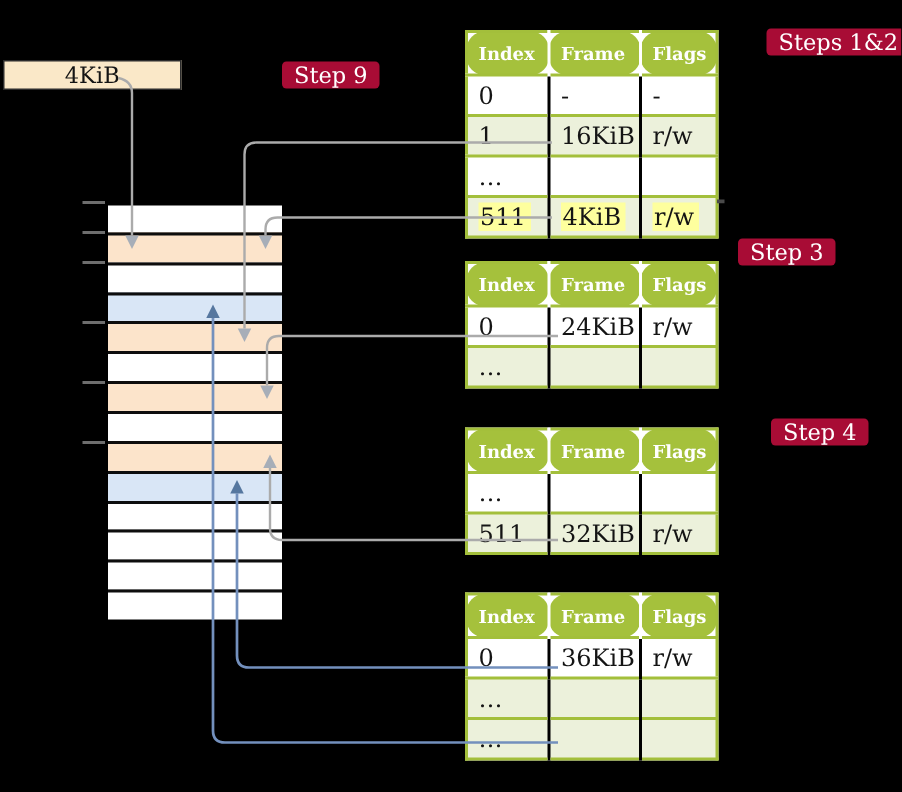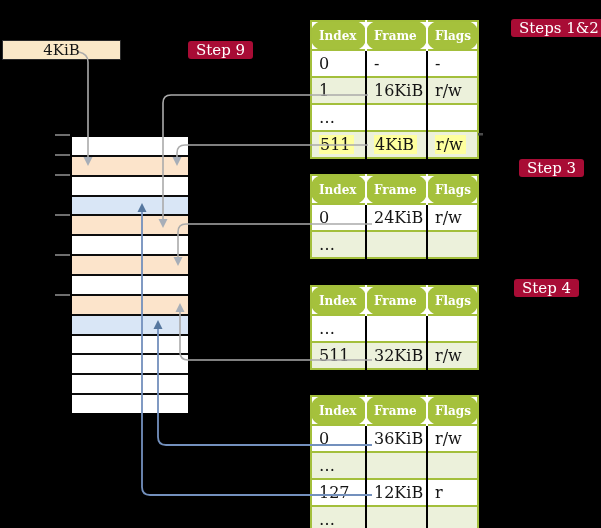--- a/index.html
+++ b/index.html
@@ -48,21 +48,21 @@
 <body>
 
 <div class="canvas">
 
   <div class="framebox">
     <span>4KiB</span>
   </div>
 
   <div class="badge" style="left:188px;top:41px">Step 9</div>
   <div class="badge" style="left:511px;top:19px">Steps 1&amp;2</div>
-  <div class="badge" style="left:519px;top:159px">Step 3</div>
+  <div class="badge" style="left:492px;top:159px">Step 3</div>
   <div class="badge" style="left:514px;top:279px">Step 4</div>
 
   <div class="stack">
     <div class="mrow w"></div>
     <div class="mrow p"></div>
     <div class="mrow w"></div>
     <div class="mrow b"></div>
     <div class="mrow p"></div>
     <div class="mrow w"></div>
     <div class="mrow p"></div>
@@ -182,25 +182,20 @@
     <tr>
       <td>0</td>
       <td>36KiB</td>
       <td>r/w</td>
     </tr>
     <tr class="alt">
       <td>…</td>
       <td></td>
       <td></td>
     </tr>
-    <tr>
-      <td>127</td>
-      <td>12KiB</td>
-      <td>r</td>
-    </tr>
     <tr class="alt">
       <td>…</td>
       <td></td>
       <td></td>
     </tr>
     </tbody>
   </table>
 
   <svg class="overlay" width="601" height="528" viewBox="0 0 601 528">
 

